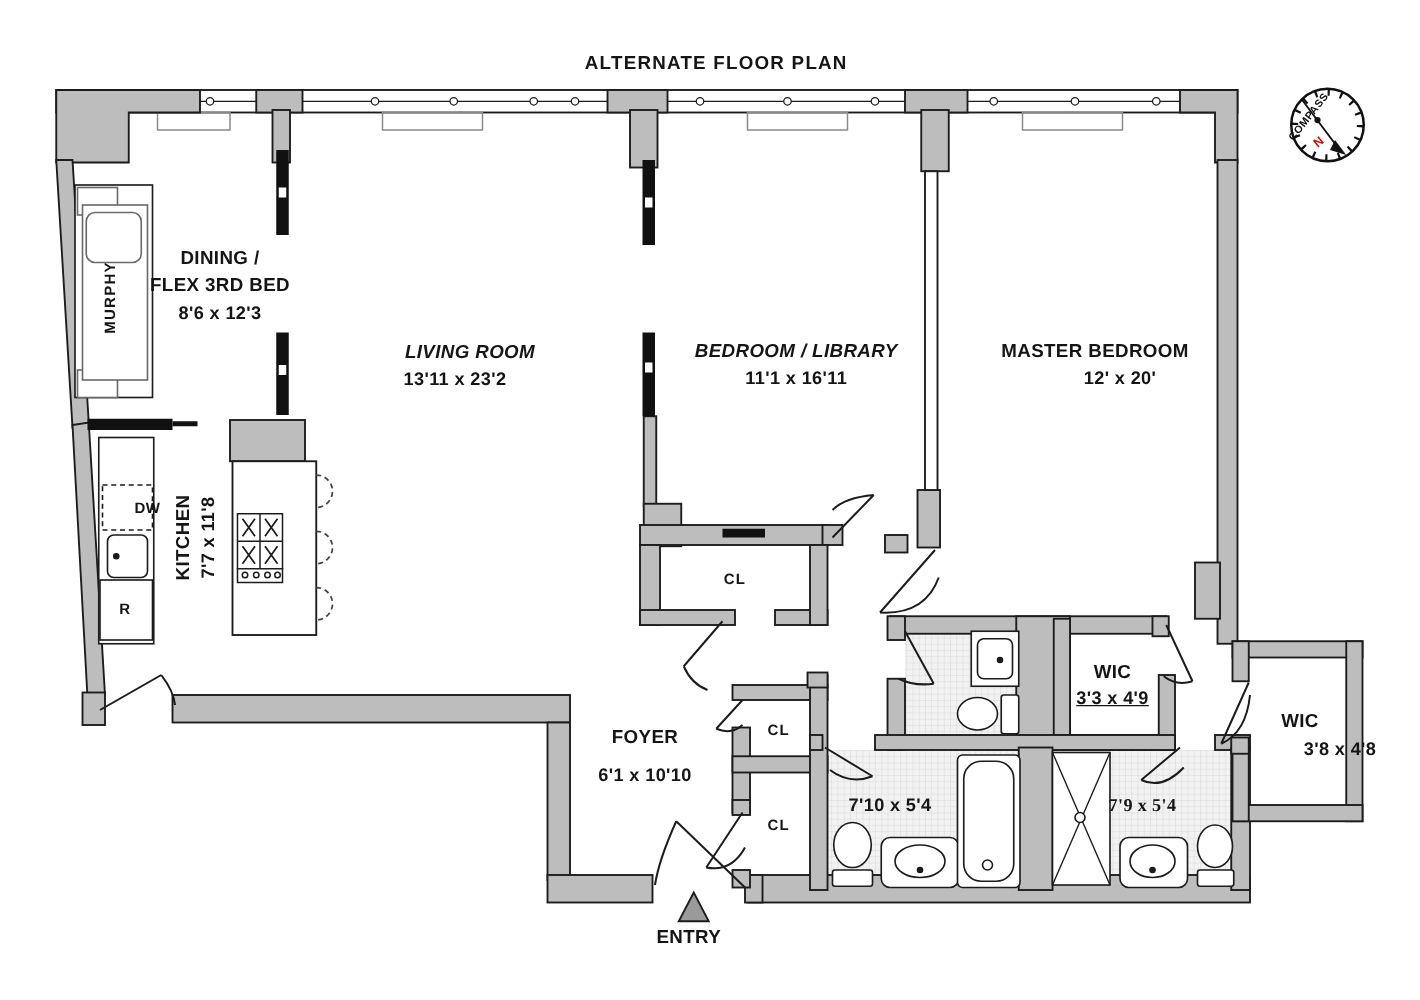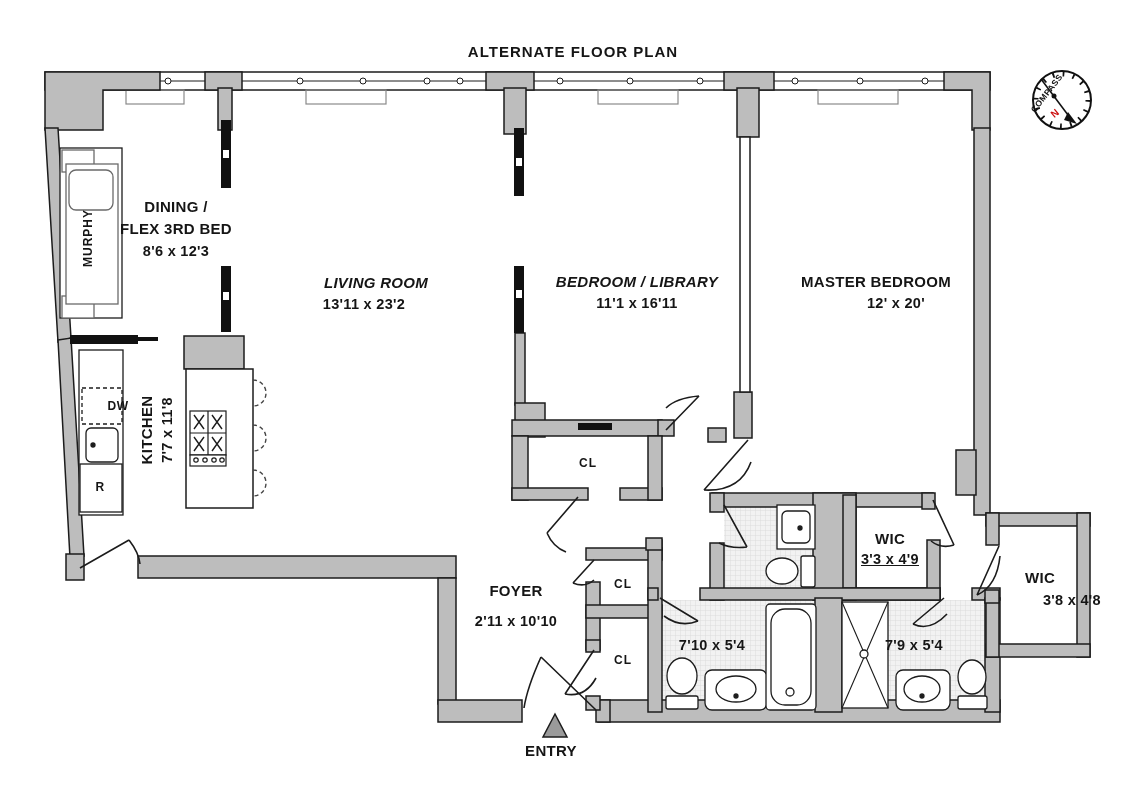--- a/index.html
+++ b/index.html
@@ -262,30 +262,30 @@
 
 <div class="lbl" style="left:876px;top:281px;">MASTER BEDROOM</div>
 <div class="lbl dims" style="left:896px;top:303px;">12' x 20'</div>
 
 <div class="lbl vert kstack" style="left:157px;top:430px;">
   <div>KITCHEN</div>
   <div class="dims">7'7 x 11'8</div>
 </div>
 
 <div class="lbl" style="left:516px;top:590px;">FOYER</div>
-<div class="lbl dims" style="left:516px;top:621px;">2'11 x 10'10</div>
+<div class="lbl dims" style="left:516px;top:621px;">6'1 x 10'10</div>
 
 <div class="lbl" style="left:890px;top:538px;">WIC</div>
 <div class="lbl dims" style="left:890px;top:559px;text-decoration:underline;">3'3 x 4'9</div>
 
 <div class="lbl" style="left:1040px;top:577px;">WIC</div>
 <div class="lbl dims" style="left:1040px;top:600px;margin-left:32px;">3'8 x 4'8</div>
 
 <div class="lbl dims" style="left:712px;top:645px;">7'10 x 5'4</div>
-<div class="lbl dims" style="left:914px;top:645px;">7'9 x 5'4</div>
+<div class="lbl dims" style="left:914px;top:645px;font-family:Liberation Serif, serif;">7'9 x 5'4</div>
 
 <div class="lbl cl" style="left:588px;top:463px;">CL</div>
 <div class="lbl cl" style="left:623px;top:584px;">CL</div>
 <div class="lbl cl" style="left:623px;top:660px;">CL</div>
 
 <div class="lbl vert small" style="left:88px;top:238px;letter-spacing:1px;">MURPHY</div>
 <div class="lbl small" style="left:118px;top:406px;">DW</div>
 <div class="lbl small" style="left:100px;top:487px;">R</div>
 
 <div class="lbl" style="left:551px;top:750px;">ENTRY</div>

